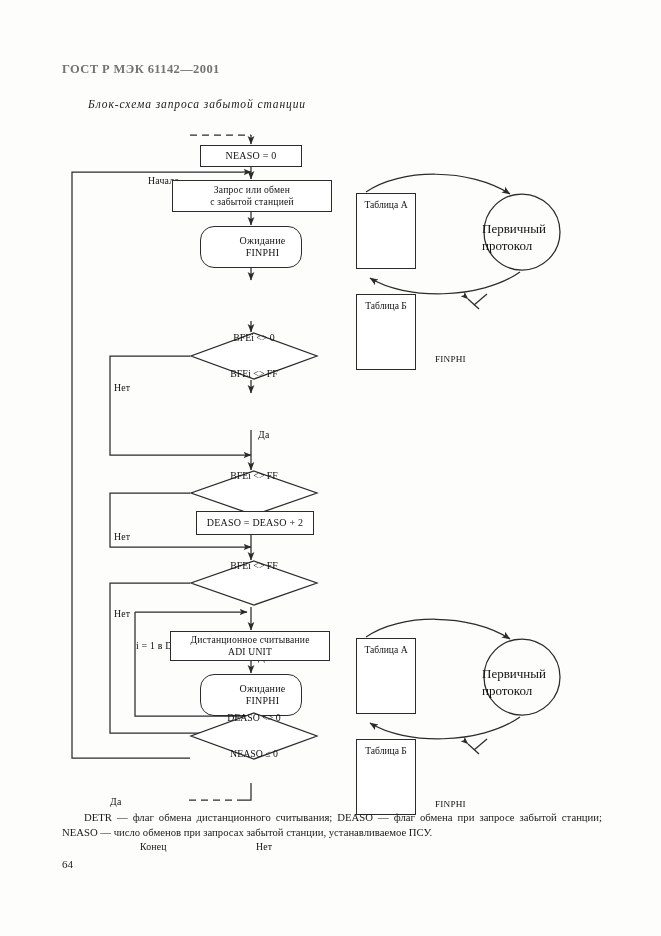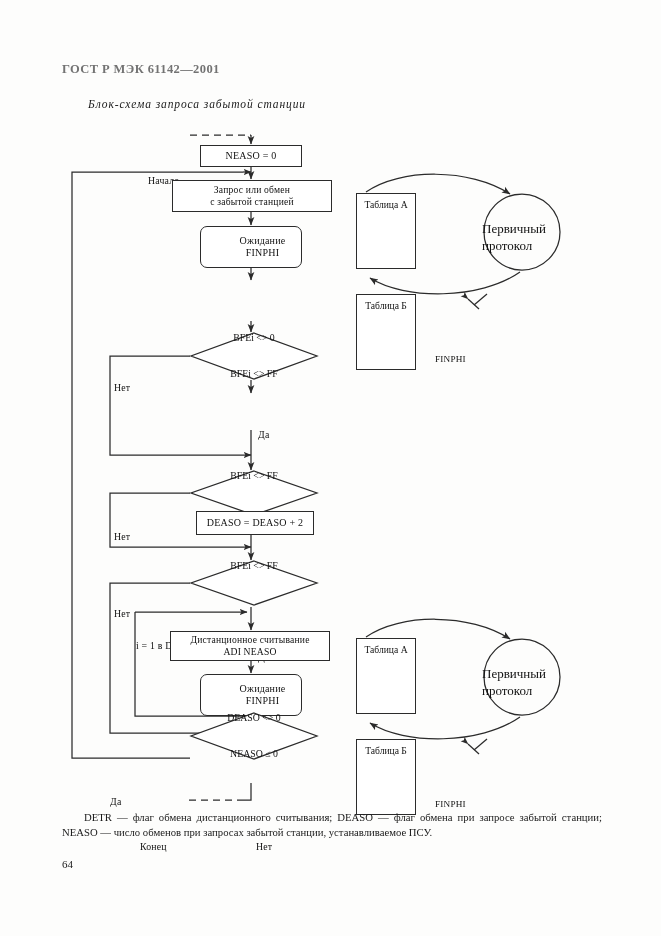--- a/index.html
+++ b/index.html
@@ -78,21 +78,21 @@
     flex-direction: column;
     align-items: center;
     justify-content: center;
     text-align: left;
     font-size: 10px;
     line-height: 1.25;
     color: #111;
     letter-spacing: 0.2px;
   }
   .node.process { border-radius: 0; }
-  .node.wait { border-radius: 7px; padding-left: 23px; }
+  .node.wait { border-radius: 14px; padding-left: 23px; }
   .node.small { font-size: 9.6px; }
   .node-line { display: block; white-space: nowrap; }
   .node.left-align { align-items: flex-start; padding-left: 13px; text-align: left; }
 
   
   .diamond-wrap {
     position: absolute;
   }
   .diamond-wrap svg { display: block; overflow: visible; }
   .diamond-label {
@@ -282,21 +282,21 @@
     <svg width="128" height="46" viewBox="0 0 128 46" xmlns="http://www.w3.org/2000/svg">
       <polygon points="64,1 127,23 64,45 1,23" fill="#fff" stroke="#2b2b2b" stroke-width="1.25"></polygon>
     </svg>
     <div class="diamond-label">
       <span class="node-line">BFEi &lt;&gt; FF</span>
     </div>
   </div>
 
   <div class="node process small" style="left:170px; top:631px; width:160px; height:30px;">
     <span class="node-line">Дистанционное считывание</span>
-    <span class="node-line">ADI NEASO</span>
+    <span class="node-line">ADI UNIT</span>
   </div>
 
   <div class="node wait" style="left:200px; top:674px; width:102px; height:42px;">
     <span class="node-line">Ожидание</span>
     <span class="node-line">FINPHI</span>
   </div>
 
   <div class="diamond-wrap" style="left:190px; top:712px; width:128px; height:48px;">
     <svg width="128" height="48" viewBox="0 0 128 48" xmlns="http://www.w3.org/2000/svg">
       <polygon points="64,1 127,24 64,47 1,24" fill="#fff" stroke="#2b2b2b" stroke-width="1.25"></polygon>

